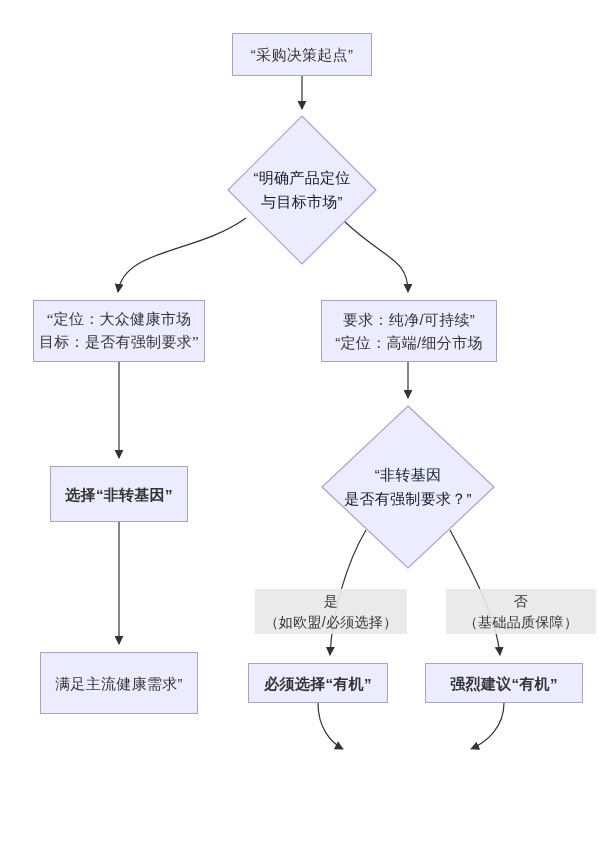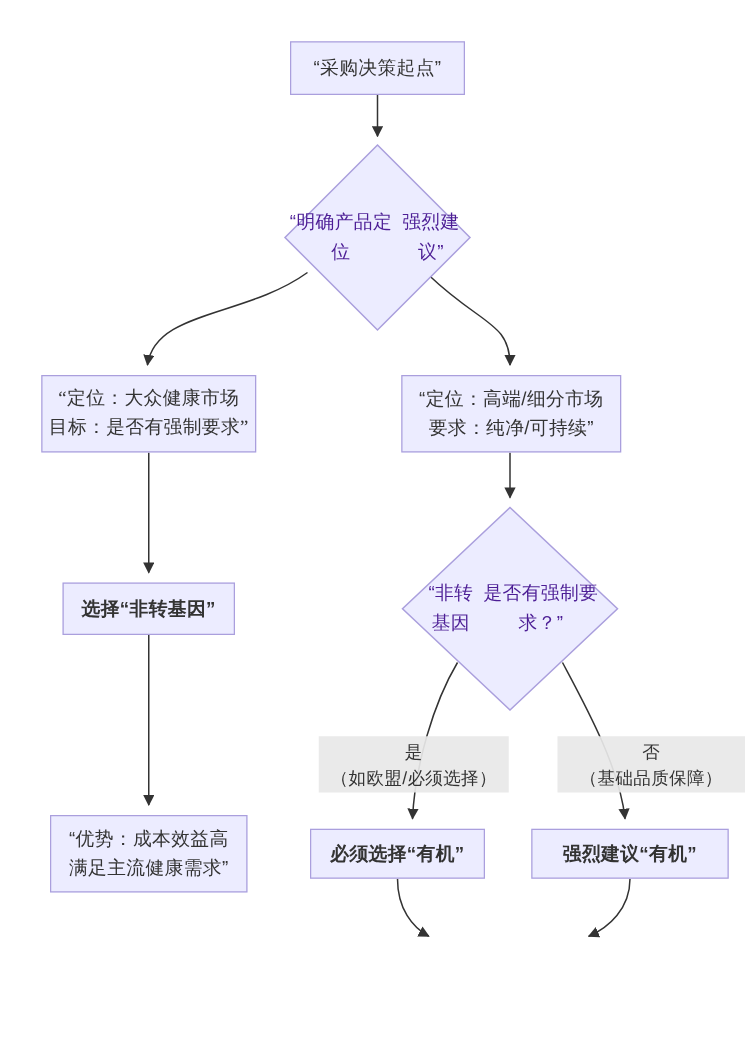--- a/index.html
+++ b/index.html
@@ -12,22 +12,22 @@
   .node {
     position:absolute; box-sizing:border-box;
     background:#ECECFF; border:1px solid #aa9fdd;
     display:flex; flex-direction:column; align-items:center; justify-content:center;
     font-size:15px; line-height:23px; text-align:center; color:#333333;
     letter-spacing:0.3px;
   }
   .node.bold { font-weight:bold; }
   .diamond-text {
     position:absolute; box-sizing:border-box;
-    display:flex; flex-direction:row; align-items:center; justify-content:center;
-    font-size:15px; line-height:24px; text-align:center; color:#4c1d95;
+    display:flex; flex-direction:column; align-items:center; justify-content:center;
+    font-size:15px; line-height:24px; text-align:center; color:#0f172a;
     letter-spacing:0.3px; background:transparent; border:none;
   }
   .edge-label {
     position:absolute; box-sizing:border-box;
     background:rgba(232,232,232,0.92);
     display:flex; flex-direction:column; align-items:center; justify-content:center;
     font-size:14px; line-height:21px; text-align:center; color:#333333;
     padding:1px 4px; letter-spacing:0.3px;
   }
   .line { display:block; }
@@ -58,34 +58,34 @@
     <polygon points="302,116 376,190 302,264 228,190" fill="#ECECFF" stroke="#aa9fdd" stroke-width="1.2"></polygon>
     <polygon points="408,406 494,487 408,568 322,487" fill="#ECECFF" stroke="#aa9fdd" stroke-width="1.2"></polygon>
   </svg>
 
   <div class="node" style="left:232px; top:33px; width:140px; height:43px;">
     <span class="line">“采购决策起点”</span>
   </div>
 
   <div class="diamond-text" style="left:230px; top:158px; width:144px; height:64px;">
     <span class="line">“明确产品定位</span>
-    <span class="line">强烈建议”</span>
+    <span class="line">与目标市场”</span>
   </div>
 
   <div class="node" style="left:33px; top:300px; width:172px; height:62px;font-family:Liberation Serif, serif;">
     <span class="line">“定位：大众健康市场</span>
     <span class="line">目标：是否有强制要求”</span>
   </div>
 
   <div class="node" style="left:321px; top:300px; width:176px; height:62px;">
+    <span class="line">要求：纯净/可持续”</span>
     <span class="line">“定位：高端/细分市场</span>
-    <span class="line">要求：纯净/可持续”</span>
   </div>
 
-  <div class="node bold" style="left:50px; top:466px; width:138px; height:42px;">
+  <div class="node bold" style="left:50px; top:466px; width:138px; height:56px;">
     <span class="line">选择“非转基因”</span>
   </div>
 
   <div class="diamond-text" style="left:336px; top:455px; width:144px; height:64px;">
     <span class="line">“非转基因</span>
     <span class="line">是否有强制要求？”</span>
   </div>
 
   <div class="edge-label" style="left:255px; top:589px; width:152px; height:45px;">
     <span class="line">是</span>
@@ -99,18 +99,17 @@
 
   <div class="node bold" style="left:248px; top:663px; width:140px; height:40px;">
     <span class="line">必须选择“有机”</span>
   </div>
 
   <div class="node bold" style="left:425px; top:663px; width:158px; height:40px;">
     <span class="line">强烈建议“有机”</span>
   </div>
 
   <div class="node" style="left:40px; top:652px; width:158px; height:62px;">
-    <span class="line">“优势：成本效益高</span>
     <span class="line">满足主流健康需求”</span>
   </div>
 
 
 </div>
 
 </body></html>

